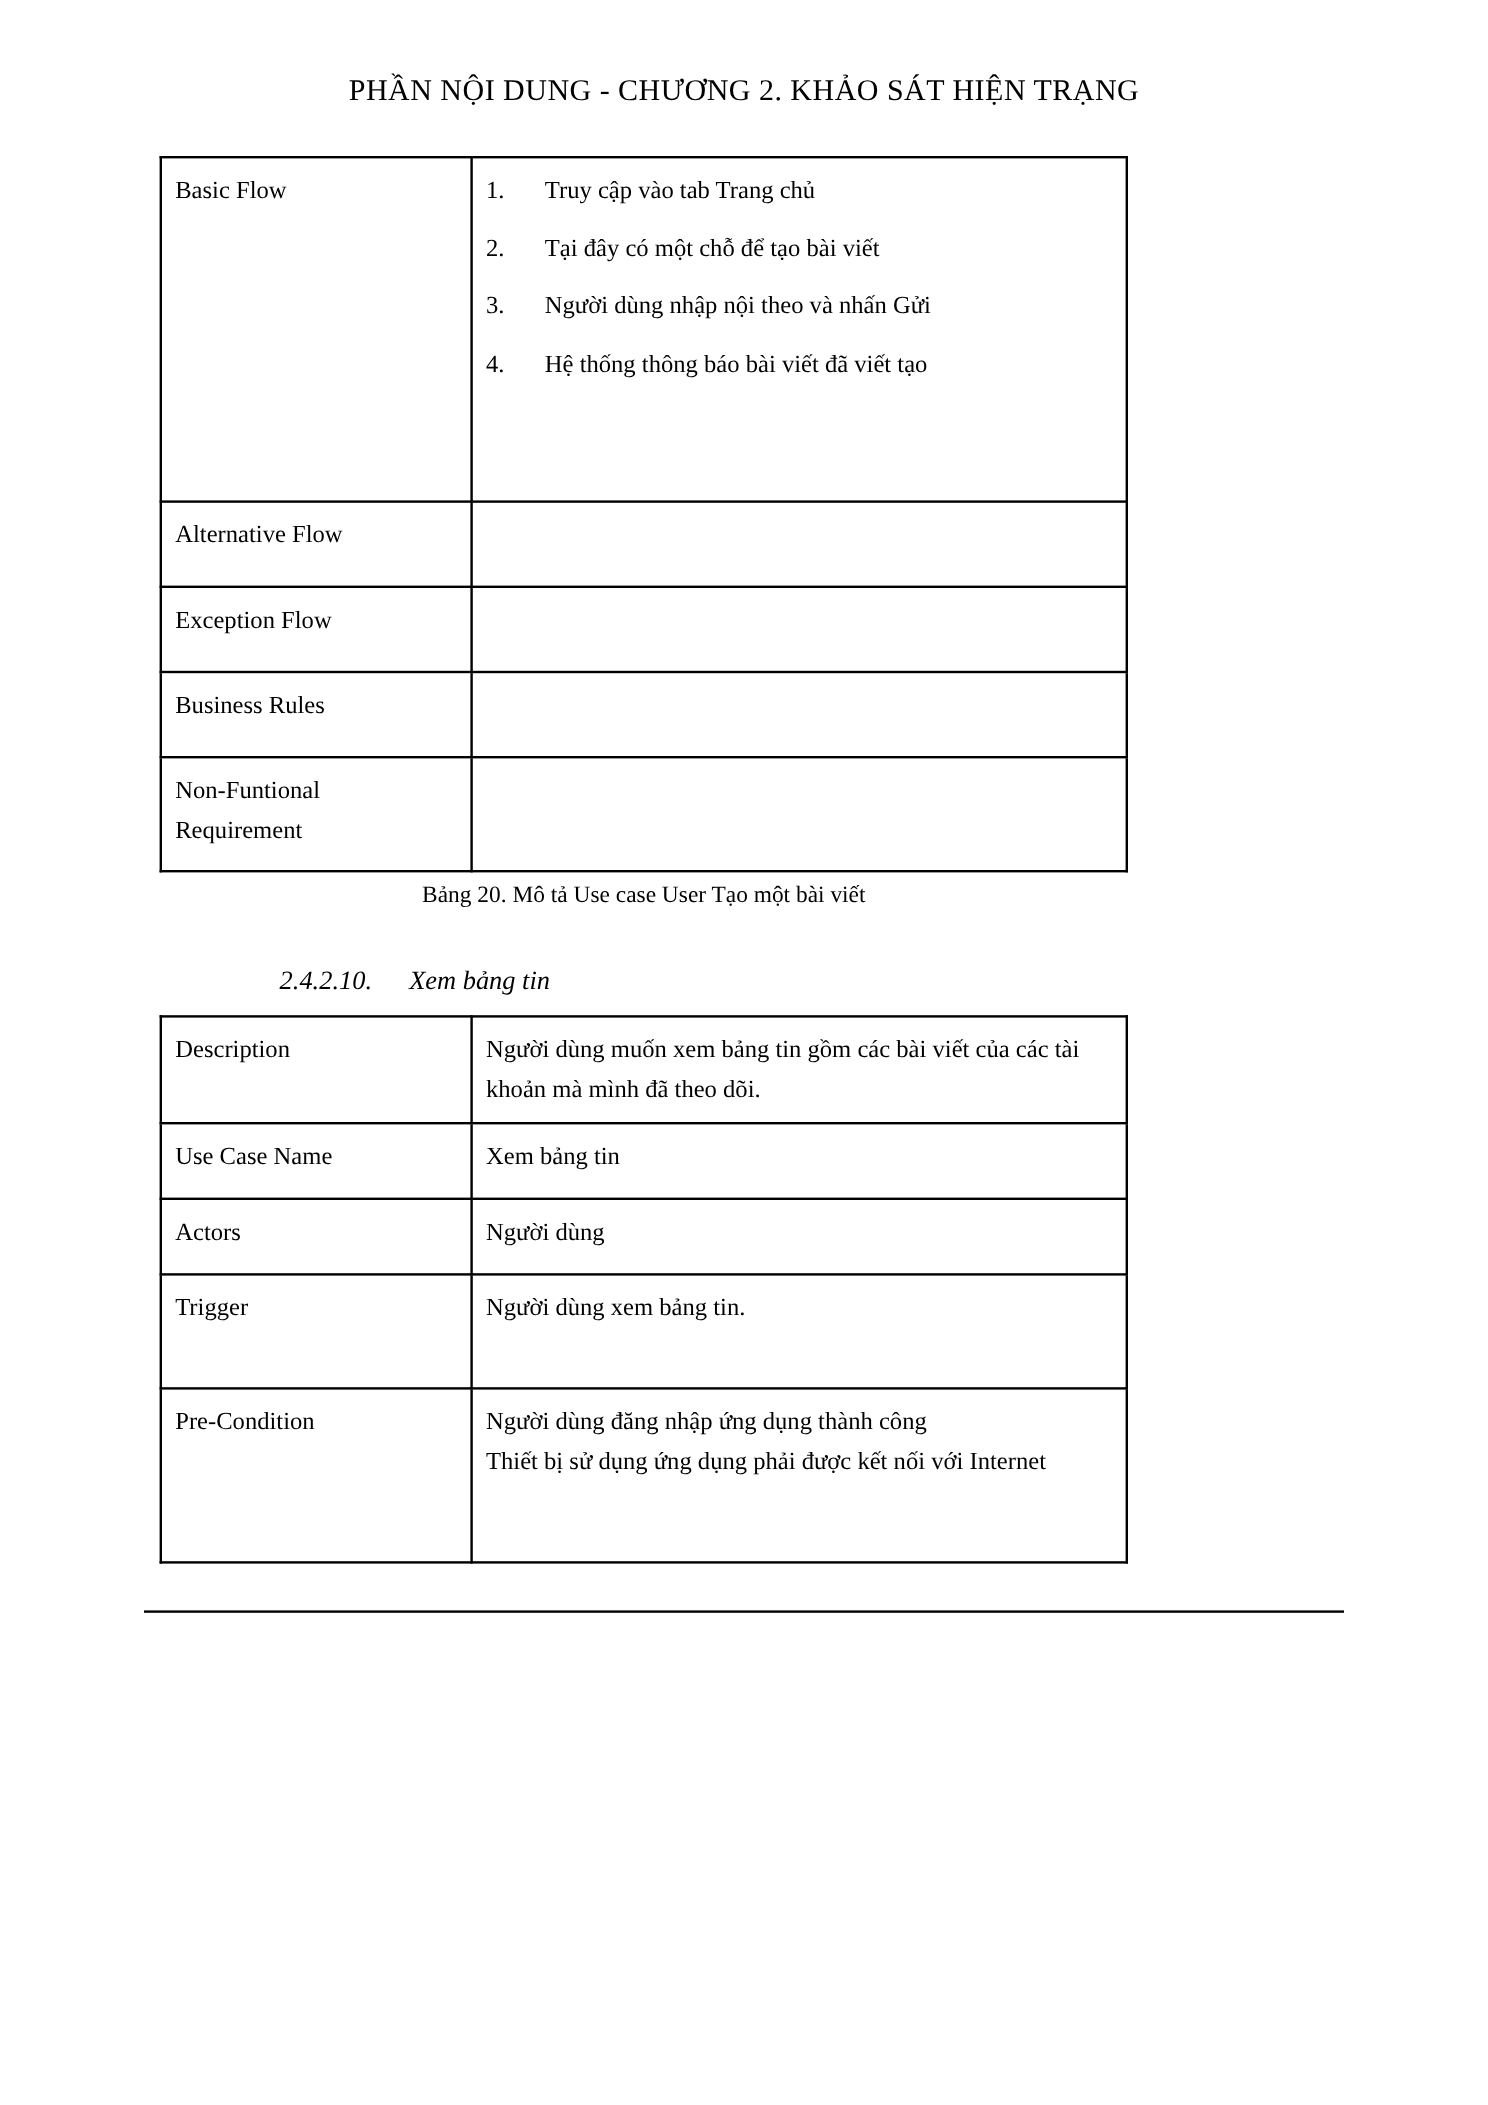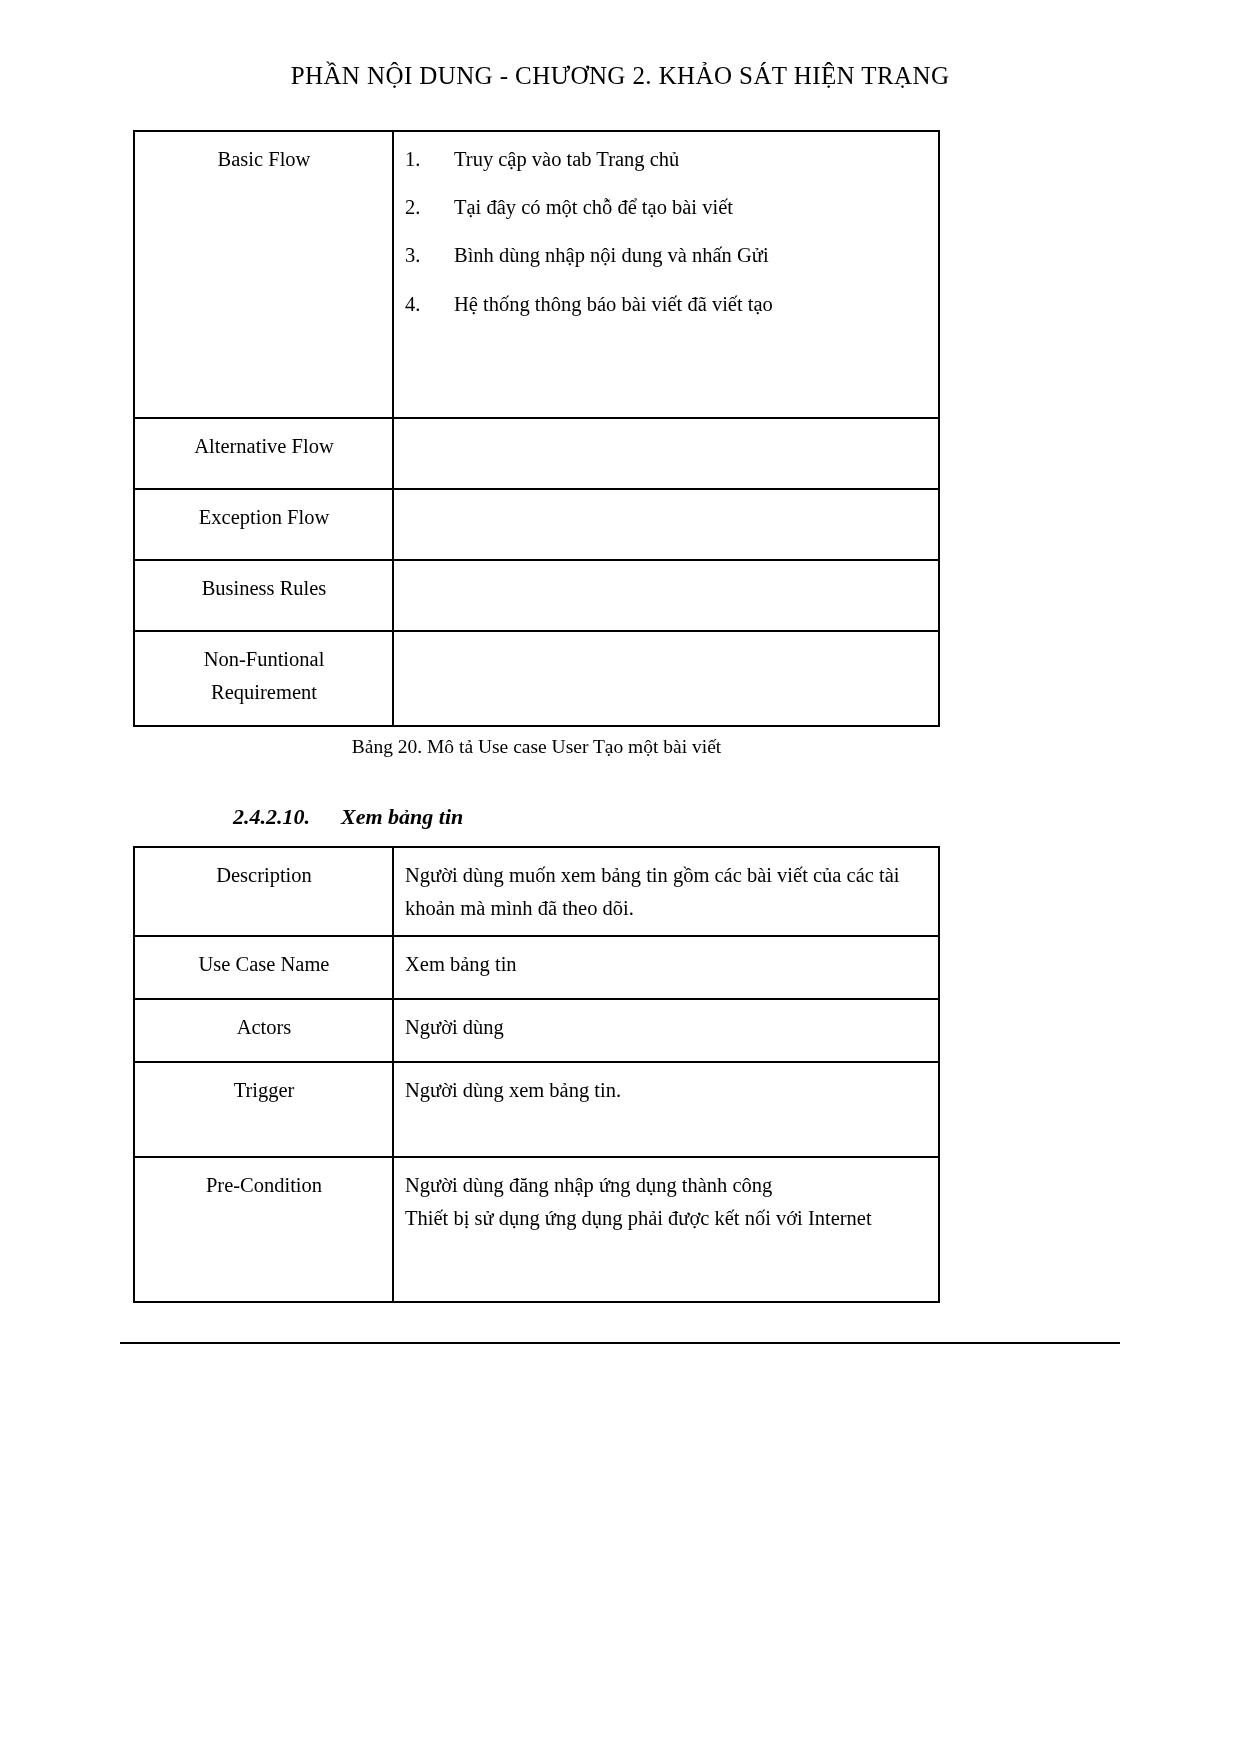--- a/index.html
+++ b/index.html
@@ -47,21 +47,20 @@
     font-size: 20.5px;
   }
   table.uc td {
     border: 2.4px solid #000000;
     vertical-align: top;
     padding: 11px 10px 10px 11px;
     line-height: 1.62;
   }
   table.uc td.label {
     width: 236px;
-    text-align: center;
   }
   .cell-line {
     display: block;
   }
 
   
   ol.flow {
     margin: 0;
     padding: 0;
     list-style: none;
@@ -85,21 +84,21 @@
     text-align: center;
     font-weight: normal;
     font-size: 19.5px;
     margin: 9px 0 0 0;
     width: 807px;
   }
 
   
   .section-heading {
     font-style: italic;
-    font-weight: bold;
+    font-weight: normal;
     font-size: 22px;
     margin: 46px 0 16px 0;
     padding-left: 100px;
     white-space: nowrap;
   }
   .section-heading .sec-num {
     display: inline-block;
     min-width: 108px;
   }
 
@@ -138,21 +137,21 @@
               <li>
                 <span class="num">1.</span>
                 <span class="txt">Truy cập vào tab Trang chủ</span>
               </li>
               <li>
                 <span class="num">2.</span>
                 <span class="txt">Tại đây có một chỗ để tạo bài viết</span>
               </li>
               <li>
                 <span class="num">3.</span>
-                <span class="txt">Bình dùng nhập nội dung và nhấn Gửi</span>
+                <span class="txt">Người dùng nhập nội theo và nhấn Gửi</span>
               </li>
               <li>
                 <span class="num">4.</span>
                 <span class="txt">Hệ thống thông báo bài viết đã viết tạo</span>
               </li>
             </ol>
             <div style="height:86px"></div>
           </td>
         </tr>
 

